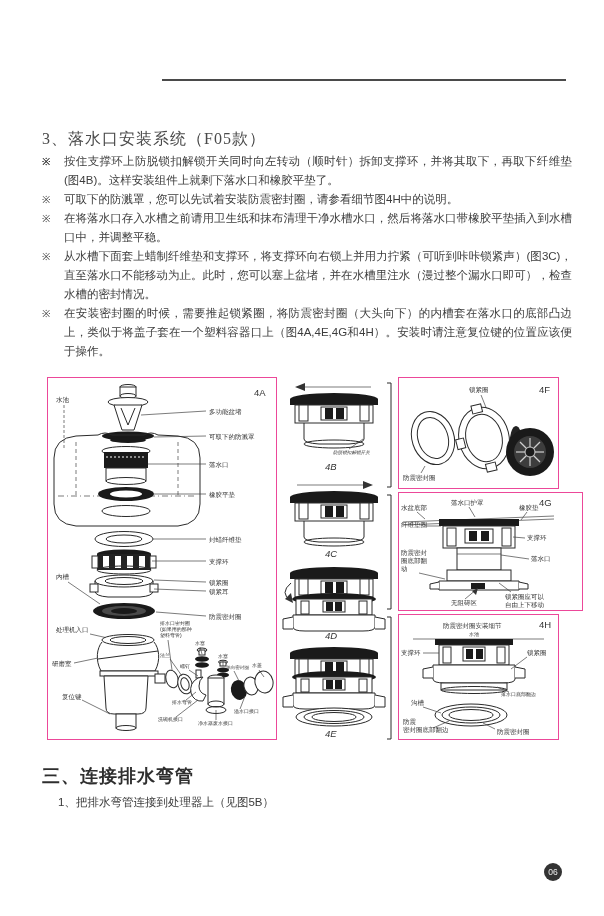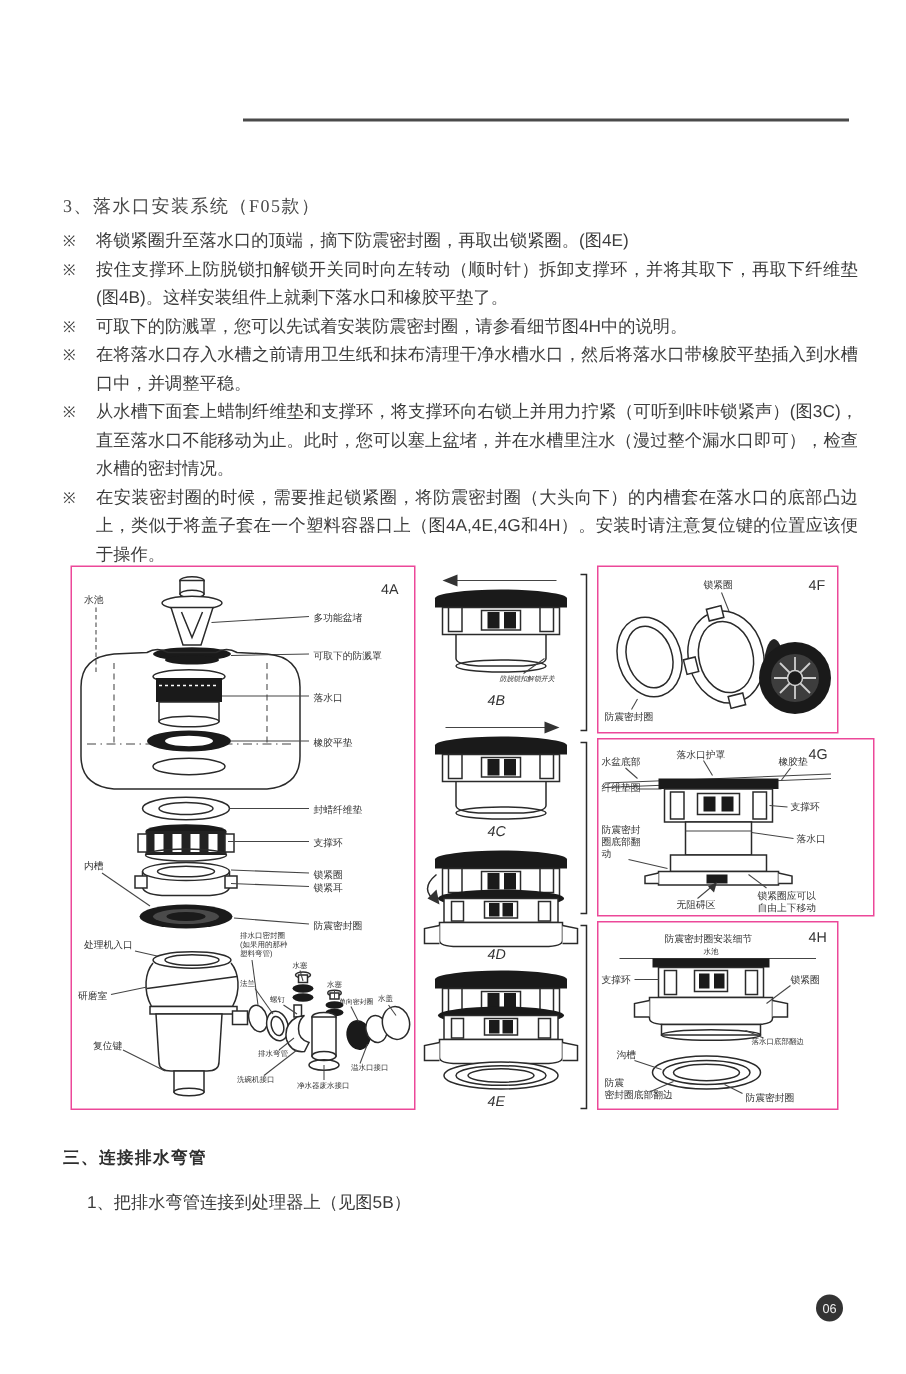--- a/index.html
+++ b/index.html
@@ -1,21 +1,21 @@
 <!DOCTYPE html>
 <html><head>
 <meta charset="utf-8">
 <style>
   html,body{margin:0;padding:0;background:#e8e8e8;}
   .page{position:relative;width:604px;height:916px;background:#ffffff;margin:0 auto;
         font-family:"Liberation Sans",sans-serif;color:#3a3a3a;overflow:hidden;}
   .doc-title{position:absolute;left:42px;top:62px;font-size:21px;font-weight:bold;
              letter-spacing:7px;color:#222;}
   .title-rule{position:absolute;left:162px;top:79px;width:404px;height:2px;background:#4a4a4a;}
-  .sec3-heading{position:absolute;left:42px;top:129px;font-size:12px;color:#4a4a4a;
+  .sec3-heading{position:absolute;left:42px;top:129px;font-size:16px;color:#4a4a4a;
                 font-family:"Liberation Serif",serif;letter-spacing:1px;}
   .bullets{position:absolute;left:42px;top:152px;width:530px;}
   .bullet{position:relative;padding-left:22px;font-size:11.5px;line-height:19px;
           text-align:justify;color:#3c3c3c;}
   .bullet .mark{position:absolute;left:0;top:0;font-size:10px;}
   .panel{position:absolute;border:1px solid #ec4899;background:#fff;box-sizing:border-box;}
   .panelA{left:47px;top:377px;width:230px;height:363px;}
   .panelF{left:398px;top:377px;width:161px;height:112px;}
   .panelG{left:398px;top:492px;width:185px;height:119px;}
   .panelH{left:398px;top:614px;width:161px;height:126px;}
@@ -23,37 +23,37 @@
   svg{display:block;}
   svg text{font-family:"Liberation Sans",sans-serif;fill:#333;}
   .tag{font-size:9.5px;fill:#333;}
   .lbl{font-size:6.5px;}
   .lbl5{font-size:5px;}
   .lbl45{font-size:4.6px;}
   .ln{stroke:#444;stroke-width:0.7;}
   .ot{stroke:#2a2a2a;stroke-width:1;fill:#fff;}
   .otn{stroke:#2a2a2a;stroke-width:1;fill:none;}
   .dk{fill:#1a1a1a;stroke:none;}
-  .connect-heading{position:absolute;left:42px;top:764px;font-size:11px;font-weight:bold;color:#2e2e2e;letter-spacing:1px;}
+  .connect-heading{position:absolute;left:42px;top:764px;font-size:18px;font-weight:bold;color:#2e2e2e;letter-spacing:1px;}
   .connect-items{position:absolute;left:58px;top:793px;width:512px;font-size:11.5px;line-height:19px;}
   .connect-items .item{padding-left:17px;text-indent:-17px;text-align:justify;}
   .page-badge{position:absolute;left:544px;top:863px;width:18px;height:18px;border-radius:50%;
               background:#333;color:#eee;font-size:8.5px;text-align:center;line-height:18px;}
 </style>
 </head>
 <body>
 
 <div class="page">
 
   <div class="title-rule"></div>
 
   <div class="sec3-heading">3、落水口安装系统（F05款）</div>
 
   <div class="bullets">
-    <div class="bullet"><span class="mark">※</span><span>将锁紧圈升至落水口的顶端，摘下防震密封圈，再取出锁紧圈。(图4E)</span></div>
+    <div class="bullet"><span class="mark">※</span></div>
     <div class="bullet"><span class="mark">※</span><span>按住支撑环上防脱锁扣解锁开关同时向左转动（顺时针）拆卸支撑环，并将其取下，再取下纤维垫(图4B)。这样安装组件上就剩下落水口和橡胶平垫了。</span></div>
     <div class="bullet"><span class="mark">※</span><span>可取下的防溅罩，您可以先试着安装防震密封圈，请参看细节图4H中的说明。</span></div>
     <div class="bullet"><span class="mark">※</span><span>在将落水口存入水槽之前请用卫生纸和抹布清理干净水槽水口，然后将落水口带橡胶平垫插入到水槽口中，并调整平稳。</span></div>
     <div class="bullet"><span class="mark">※</span><span>从水槽下面套上蜡制纤维垫和支撑环，将支撑环向右锁上并用力拧紧（可听到咔咔锁紧声）(图3C)，直至落水口不能移动为止。此时，您可以塞上盆堵，并在水槽里注水（漫过整个漏水口即可），检查水槽的密封情况。</span></div>
     <div class="bullet"><span class="mark">※</span><span>在安装密封圈的时候，需要推起锁紧圈，将防震密封圈（大头向下）的内槽套在落水口的底部凸边上，类似于将盖子套在一个塑料容器口上（图4A,4E,4G和4H）。安装时请注意复位键的位置应该便于操作。</span></div>
   </div>
 
   <div class="panel panelA">
     <svg width="228" height="361" viewBox="0 0 228 361">
       <text class="tag" x="206" y="18">4A</text>

